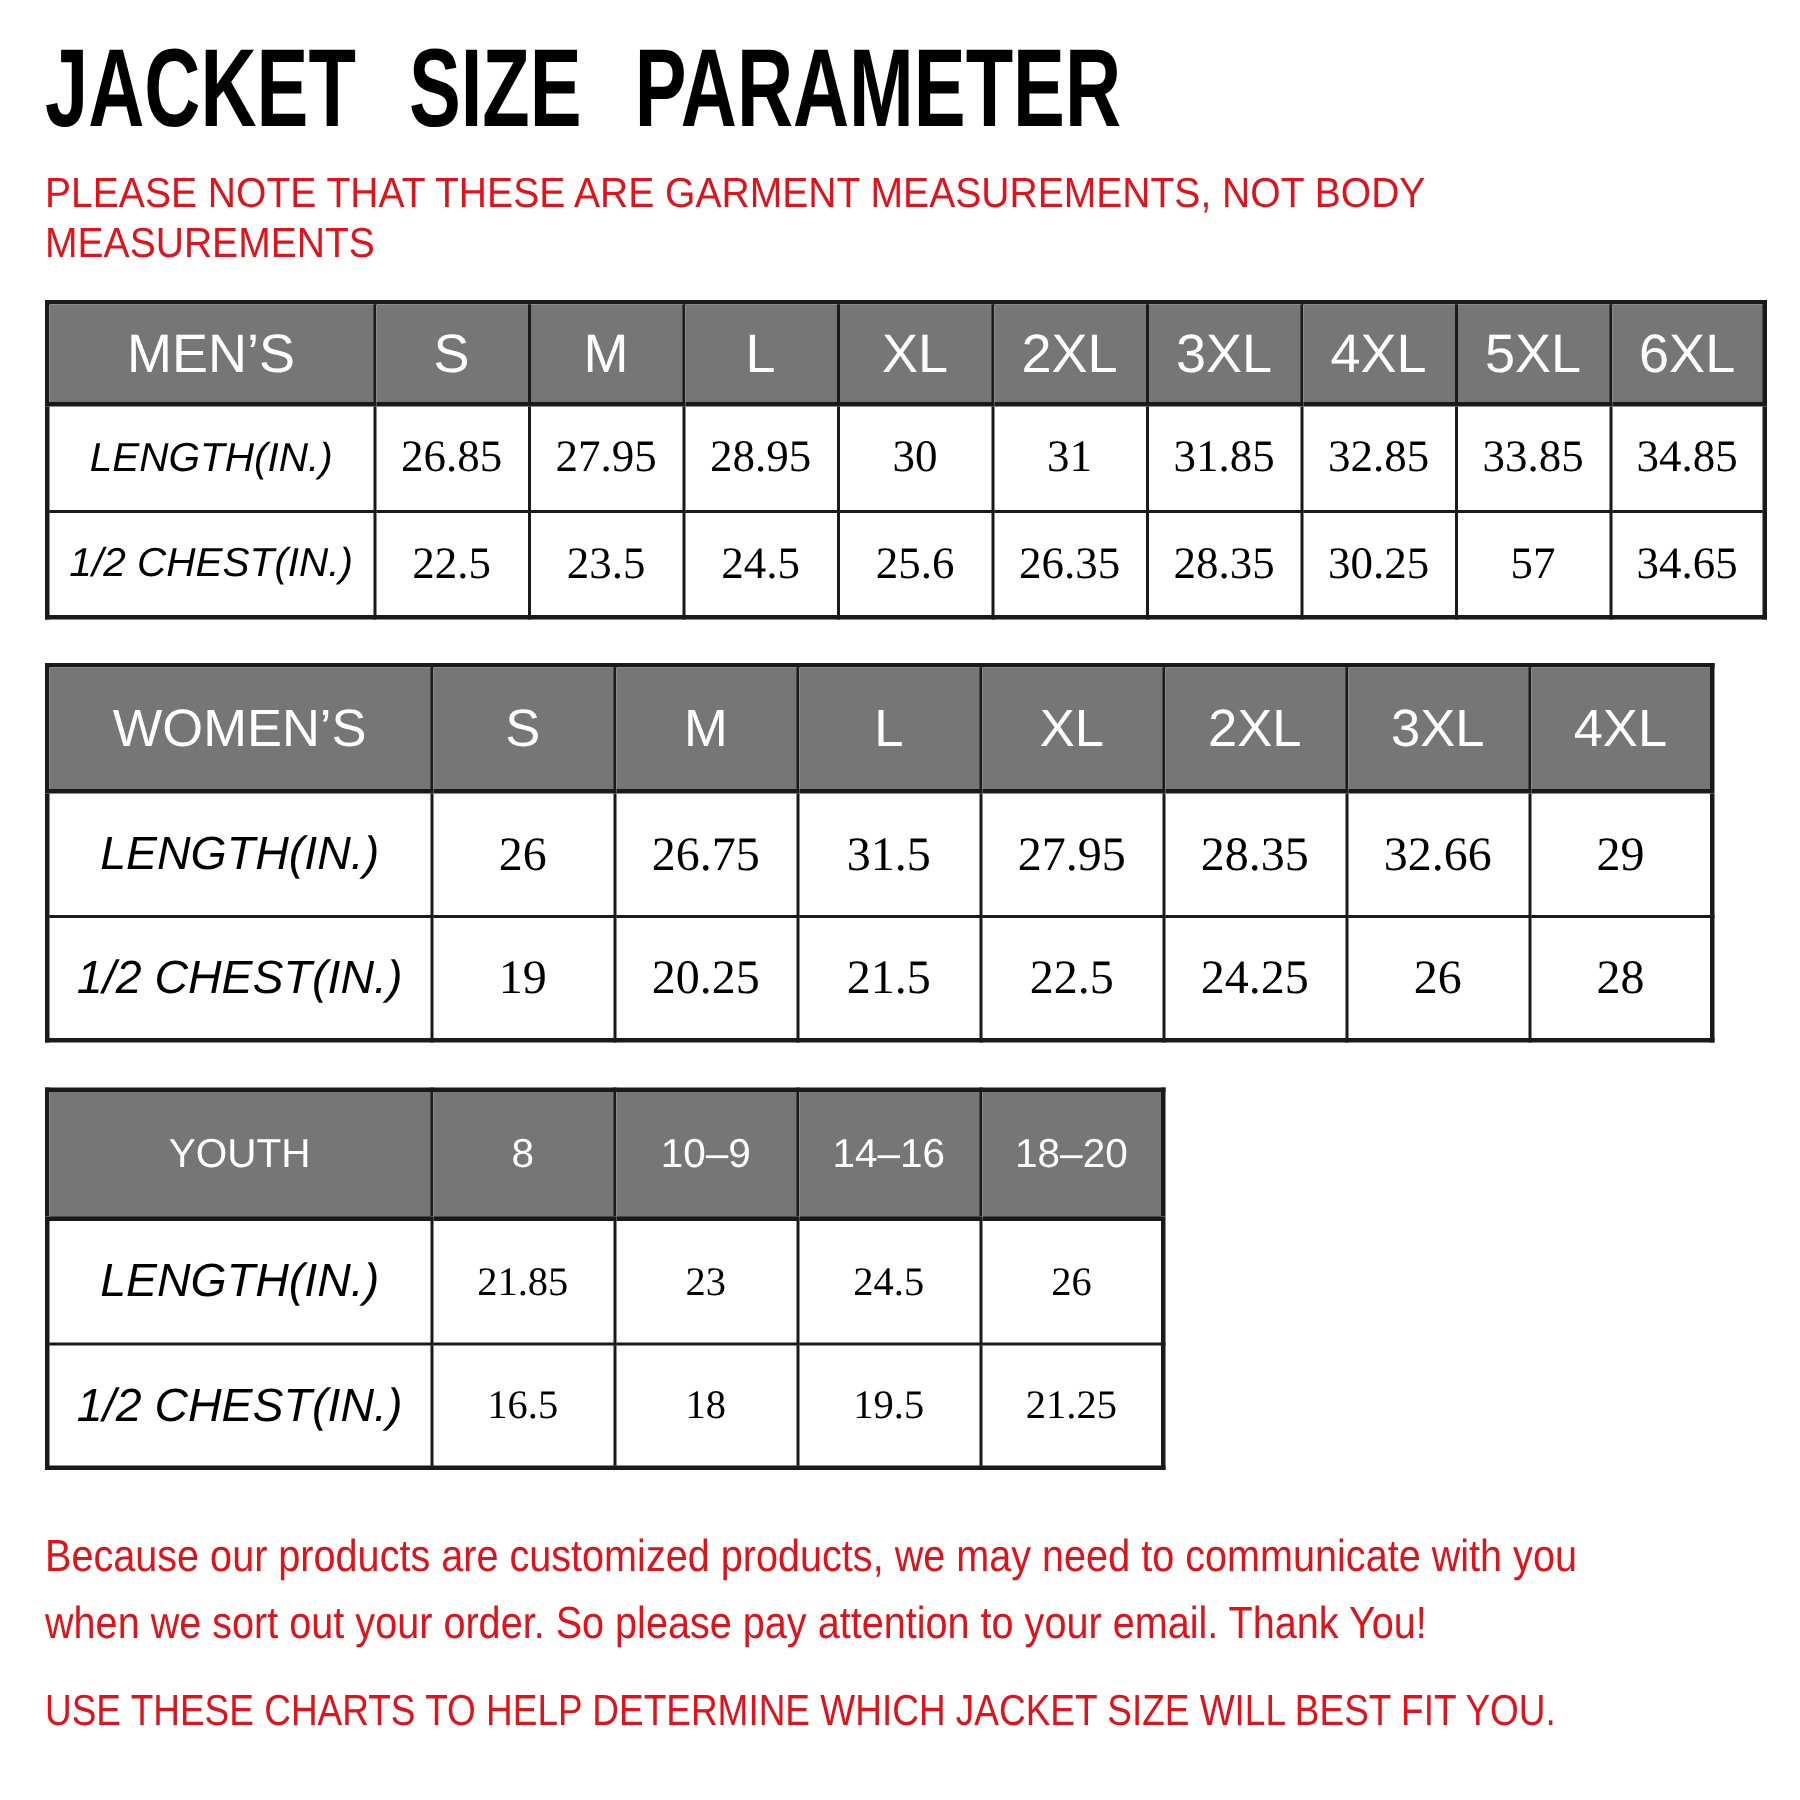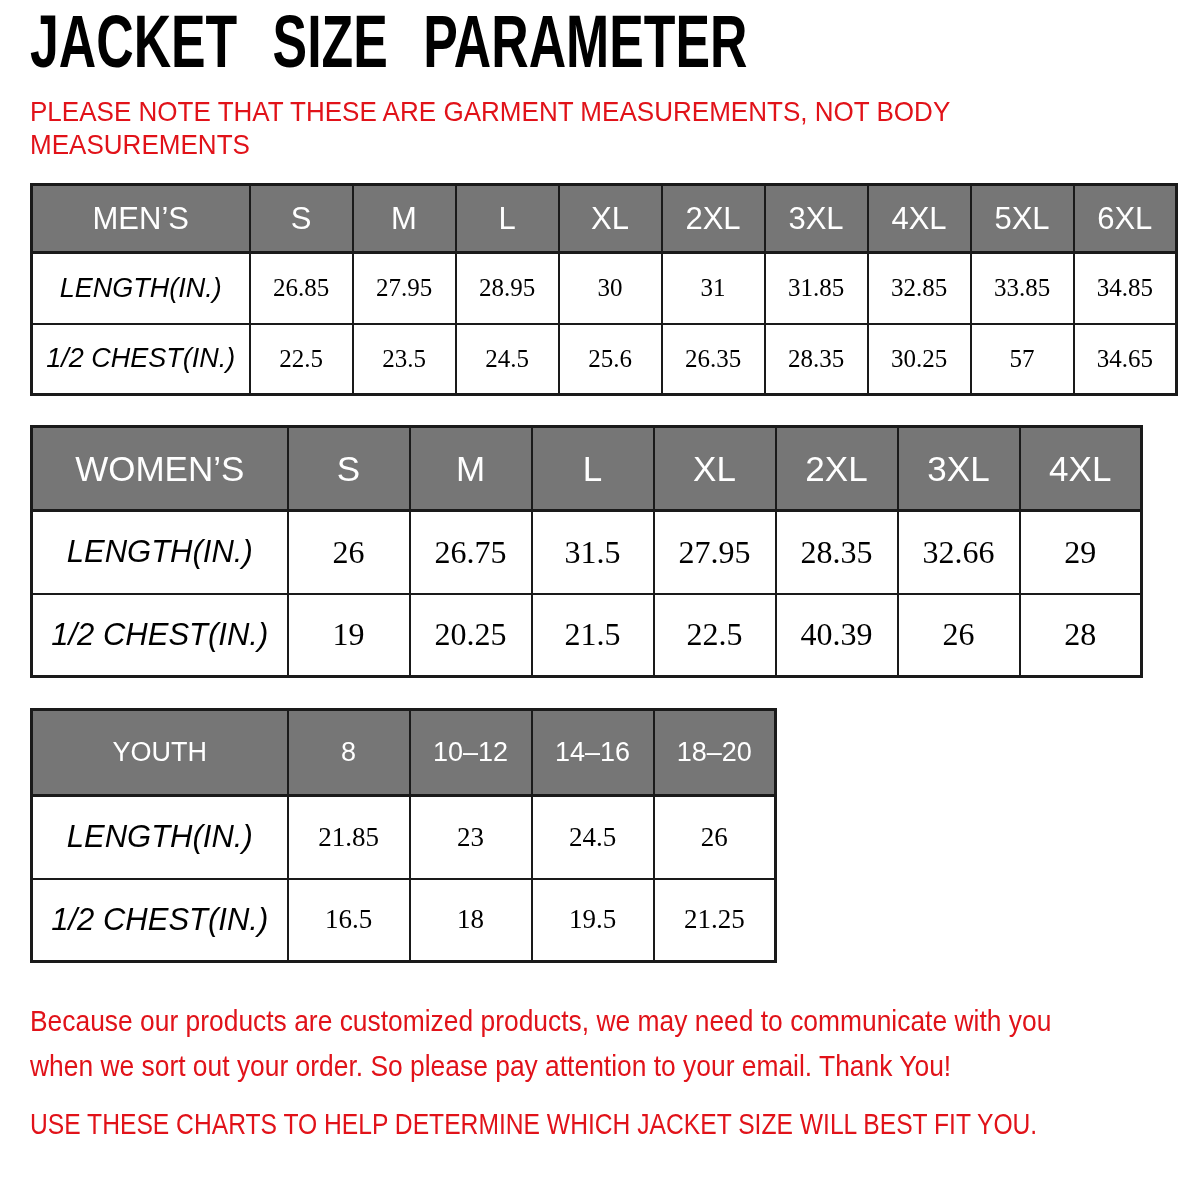--- a/index.html
+++ b/index.html
@@ -5,21 +5,21 @@
   * { box-sizing: border-box; }
   html, body { margin: 0; padding: 0; }
   body {
     width: 1200px;
     height: 1200px;
     background: #ffffff;
     font-family: "Liberation Sans", sans-serif;
     color: #000;
     overflow: hidden;
   }
-  .page { padding: 13px 0 0 30px; width: 1200px; }
+  .page { padding: 30px 0 0 30px; width: 1200px; }
 
   
   .title {
     margin: 0;
     font-size: 74px;
     font-weight: bold;
     line-height: 58px;
     letter-spacing: 0px;
     word-spacing: 30px;
     white-space: nowrap;
@@ -55,24 +55,24 @@
   .size-table thead th {
     background: var(--gray, #767676);
     color: var(--hdrtext, #ffffff);
     font-weight: normal;
     border-bottom: 3px solid var(--border, #1a1a1a);
   }
   .size-table td.row-label { font-weight: normal; letter-spacing: 0px; font-style: italic; }
   .size-table td.val { font-family: "Liberation Serif", serif; }
 
   .t-mens { margin-top: 22px; }
-  .t-mens th { height: 68px; font-size: 31px; }
+  .t-mens th { height: 68px; font-size: 36px; }
   .t-mens td { height: 71px; }
   .t-mens td.row-label { font-size: 27px; }
-  .t-mens td.val { font-size: 25px; }
+  .t-mens td.val { font-size: 30px; }
 
   .t-womens { margin-top: 29px; }
   .t-womens th { height: 84px; font-size: 35px; text-align: center; }
   .t-womens td { height: 83px; }
   .t-womens td.row-label { font-size: 31px; }
   .t-womens td.val { font-size: 32px; }
 
   .t-youth { margin-top: 30px; }
   .t-youth th { height: 86px; font-size: 27px; }
   .t-youth td { height: 83px; }
@@ -201,41 +201,41 @@
             <td class="val">28.35</td>
             <td class="val">32.66</td>
             <td class="val">29</td>
           </tr>
           <tr>
             <td class="row-label">1/2 CHEST(IN.)</td>
             <td class="val">19</td>
             <td class="val">20.25</td>
             <td class="val">21.5</td>
             <td class="val">22.5</td>
-            <td class="val">40.39</td>
+            <td class="val">24.25</td>
             <td class="val">26</td>
             <td class="val">28</td>
           </tr>
         </tbody>
       </table>
     </div>
   <div>
       <table class="size-table t-youth">
         <colgroup>
           <col style="width: 256px;">
           <col style="width: 122px;">
           <col style="width: 122px;">
           <col style="width: 122px;">
           <col style="width: 122px;">
         </colgroup>
         <thead>
           <tr>
             <th>YOUTH</th>
             <th>8</th>
-            <th>10–12</th>
+            <th>10–9</th>
             <th>14–16</th>
             <th>18–20</th>
           </tr>
         </thead>
         <tbody>
           <tr>
             <td class="row-label">LENGTH(IN.)</td>
             <td class="val">21.85</td>
             <td class="val">23</td>
             <td class="val">24.5</td>

